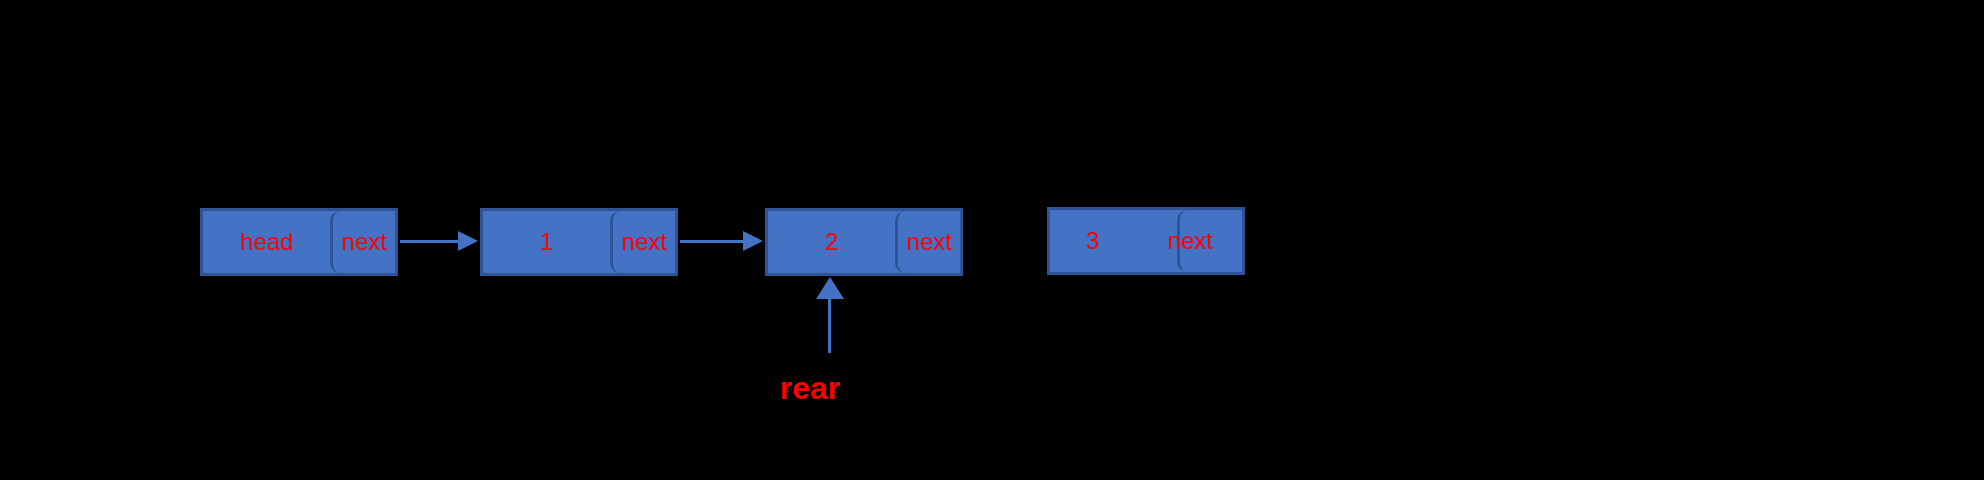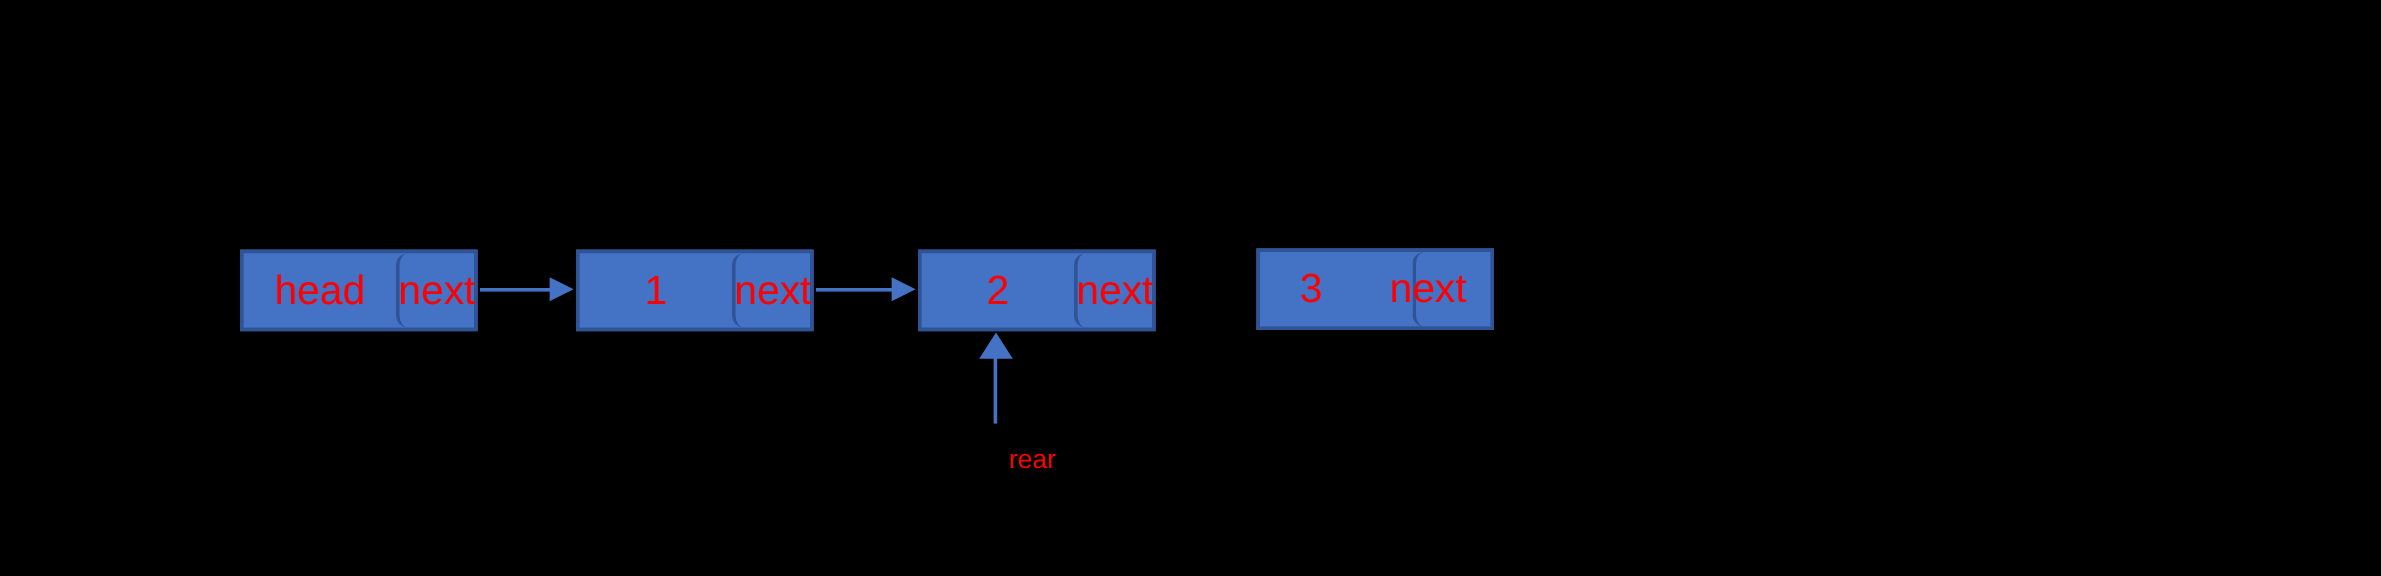--- a/index.html
+++ b/index.html
@@ -27,21 +27,21 @@
     width: 198px;
     height: 68px;
     background: var(--node-fill);
     border: 3px solid var(--node-border);
   }
   .cell {
     display: flex;
     align-items: center;
     justify-content: center;
     color: var(--label-color);
-    font-size: 34px;
+    font-size: 24px;
     line-height: 1;
   }
   .cell.value { width: 127px; }
   .cell.next  { width: 65px; border-left: 3px solid var(--node-border); border-radius: 10px; }
   .node-head { left: 200px;  top: 208px; }
   .node-1    { left: 480px;  top: 208px; }
   .node-2    { left: 765px;  top: 208px; }
   .node-3    { left: 1047px; top: 207px; }
   
   .node-3 .cell span { transform: translateX(-21px); display: inline-block; }
@@ -72,23 +72,23 @@
     border-left: 14px solid transparent;
     border-right: 14px solid transparent;
     border-bottom: 22px solid var(--arrow-color);
   }
   .varrow .vshaft {
     position: absolute; left: 12px; top: 20px; width: 3px; height: 56px;
     background: var(--arrow-color);
   }
   .rear-label {
     position: absolute; left: 780px; top: 372px; width: 100px;
-    text-align: right;
+    text-align: left;
     color: var(--label-color);
-    font-size: 22px; line-height: 1;
+    font-size: 32px; line-height: 1; font-weight: bold;
   }
 </style>
 </head>
 <body>
 
 <div class="canvas">
 
   <div class="node node-head">
     <div class="cell value">
       <span>head</span>

